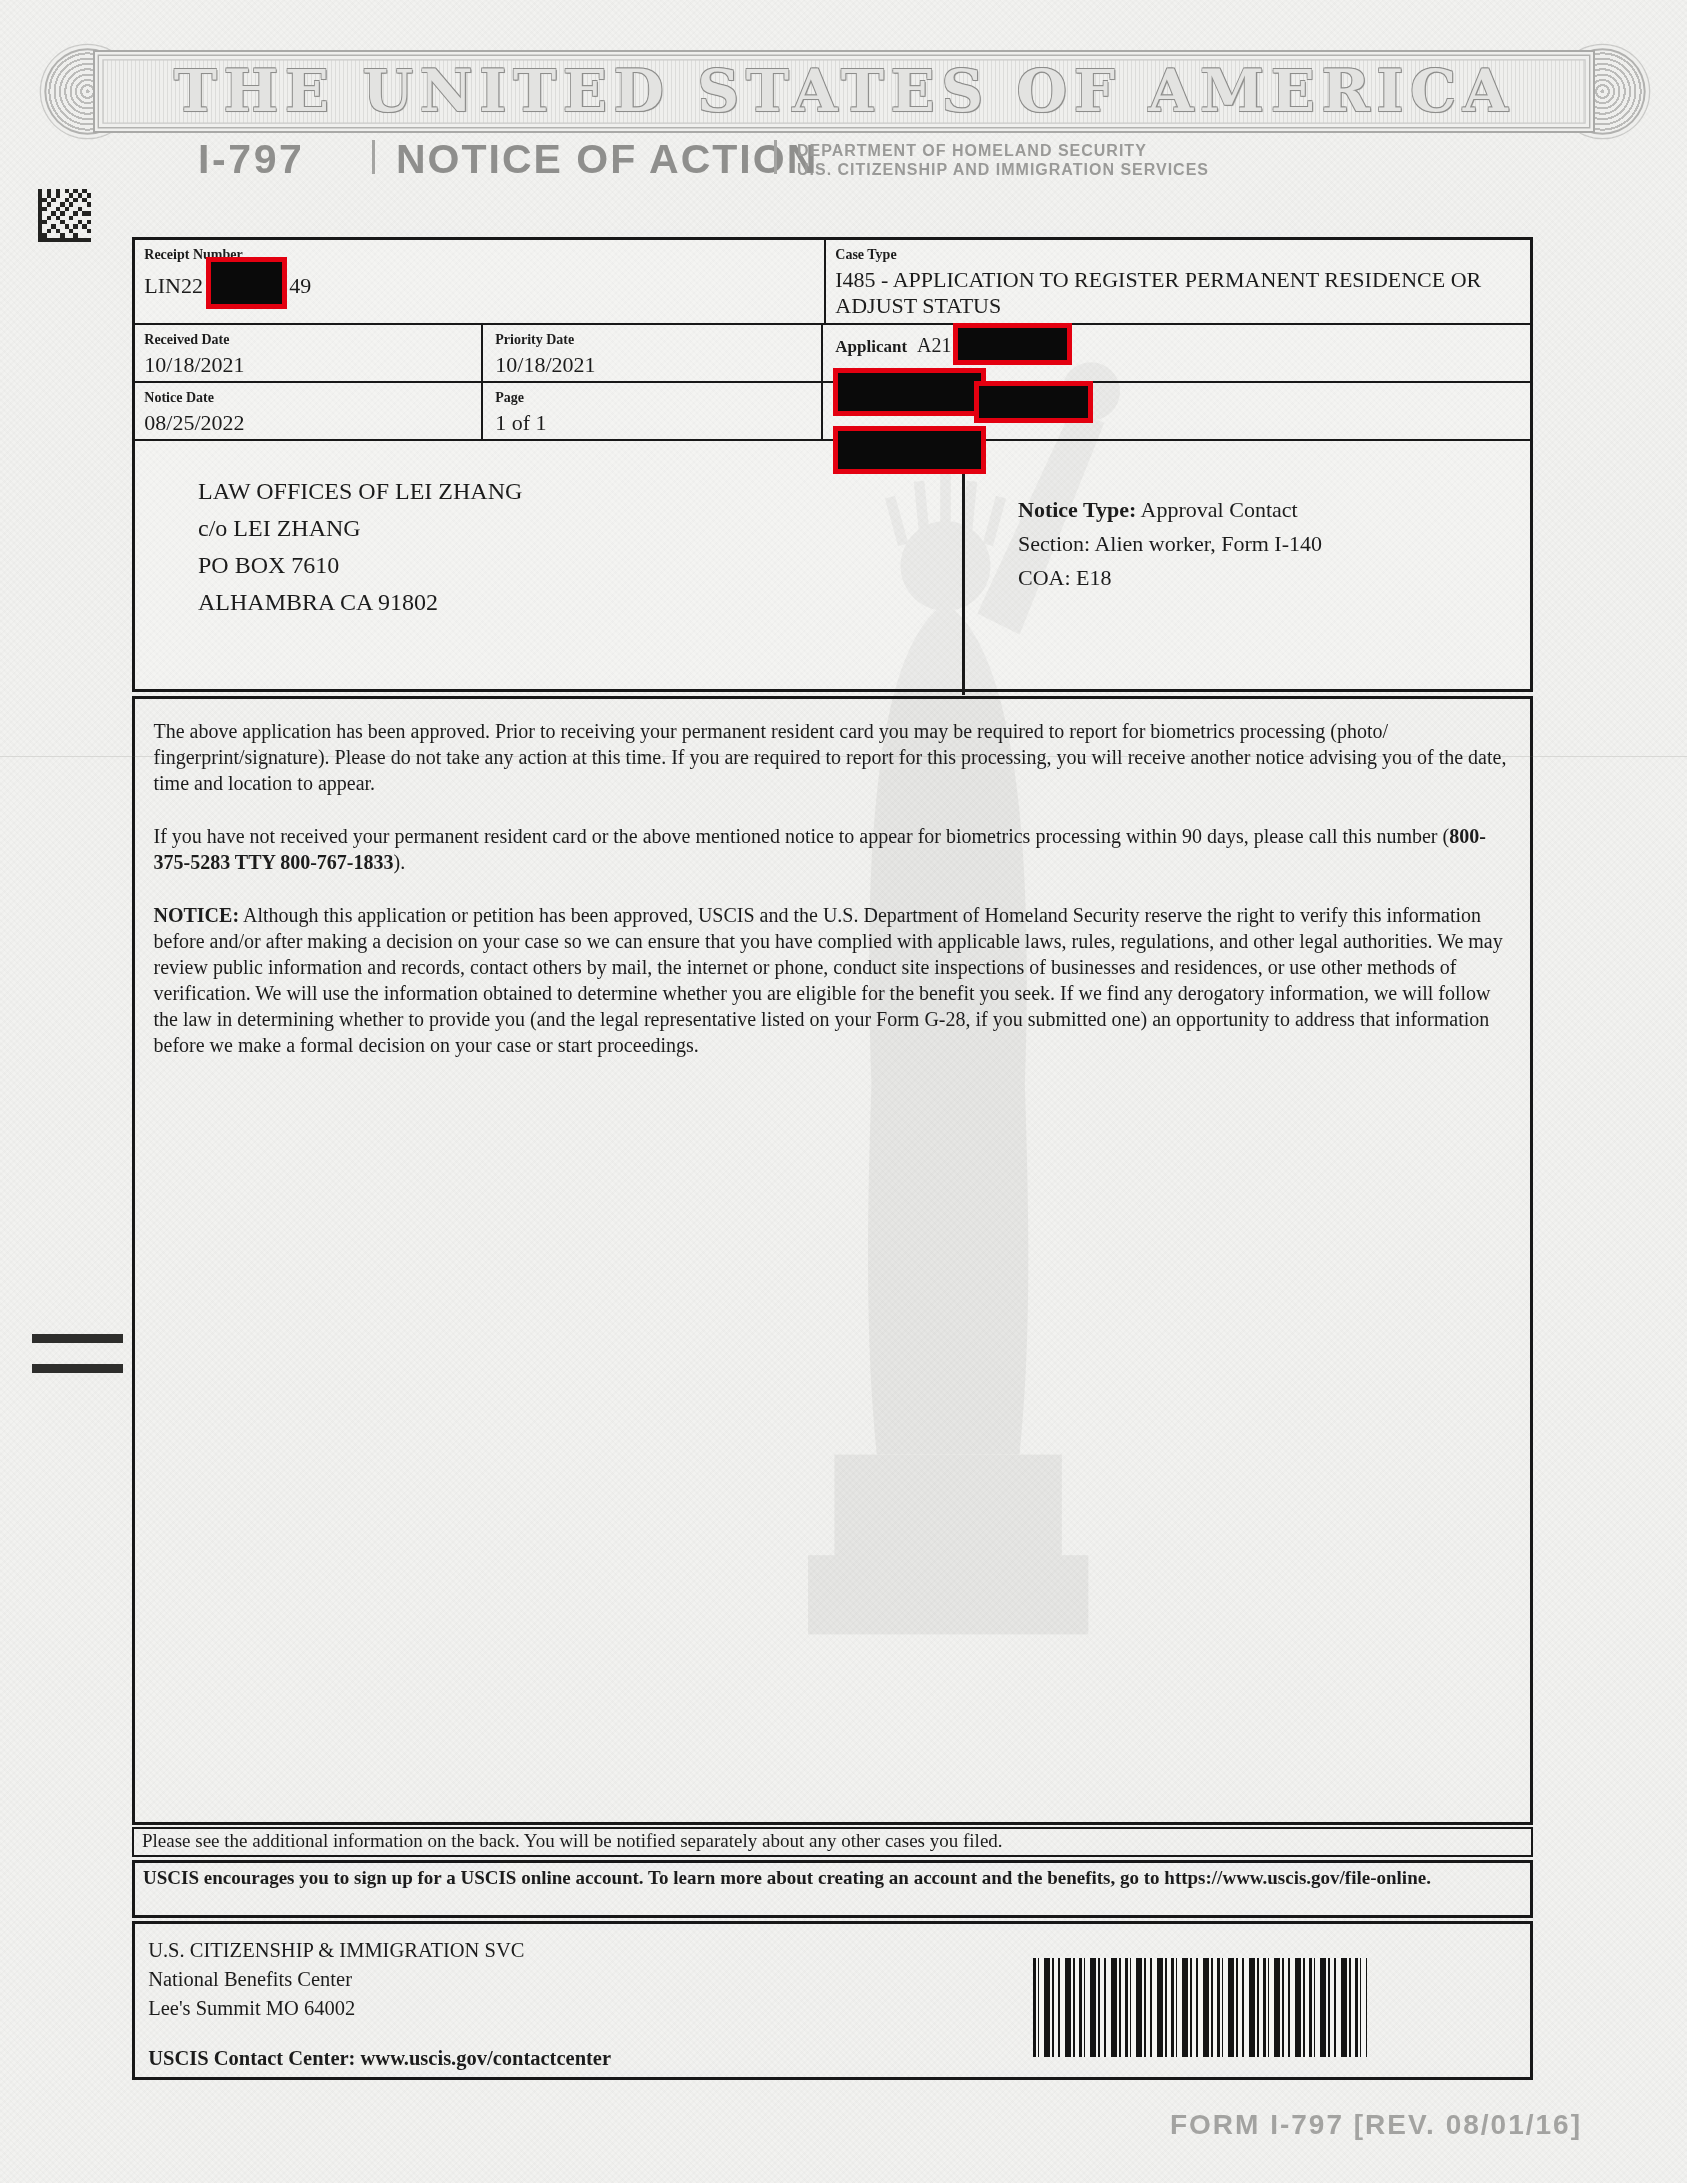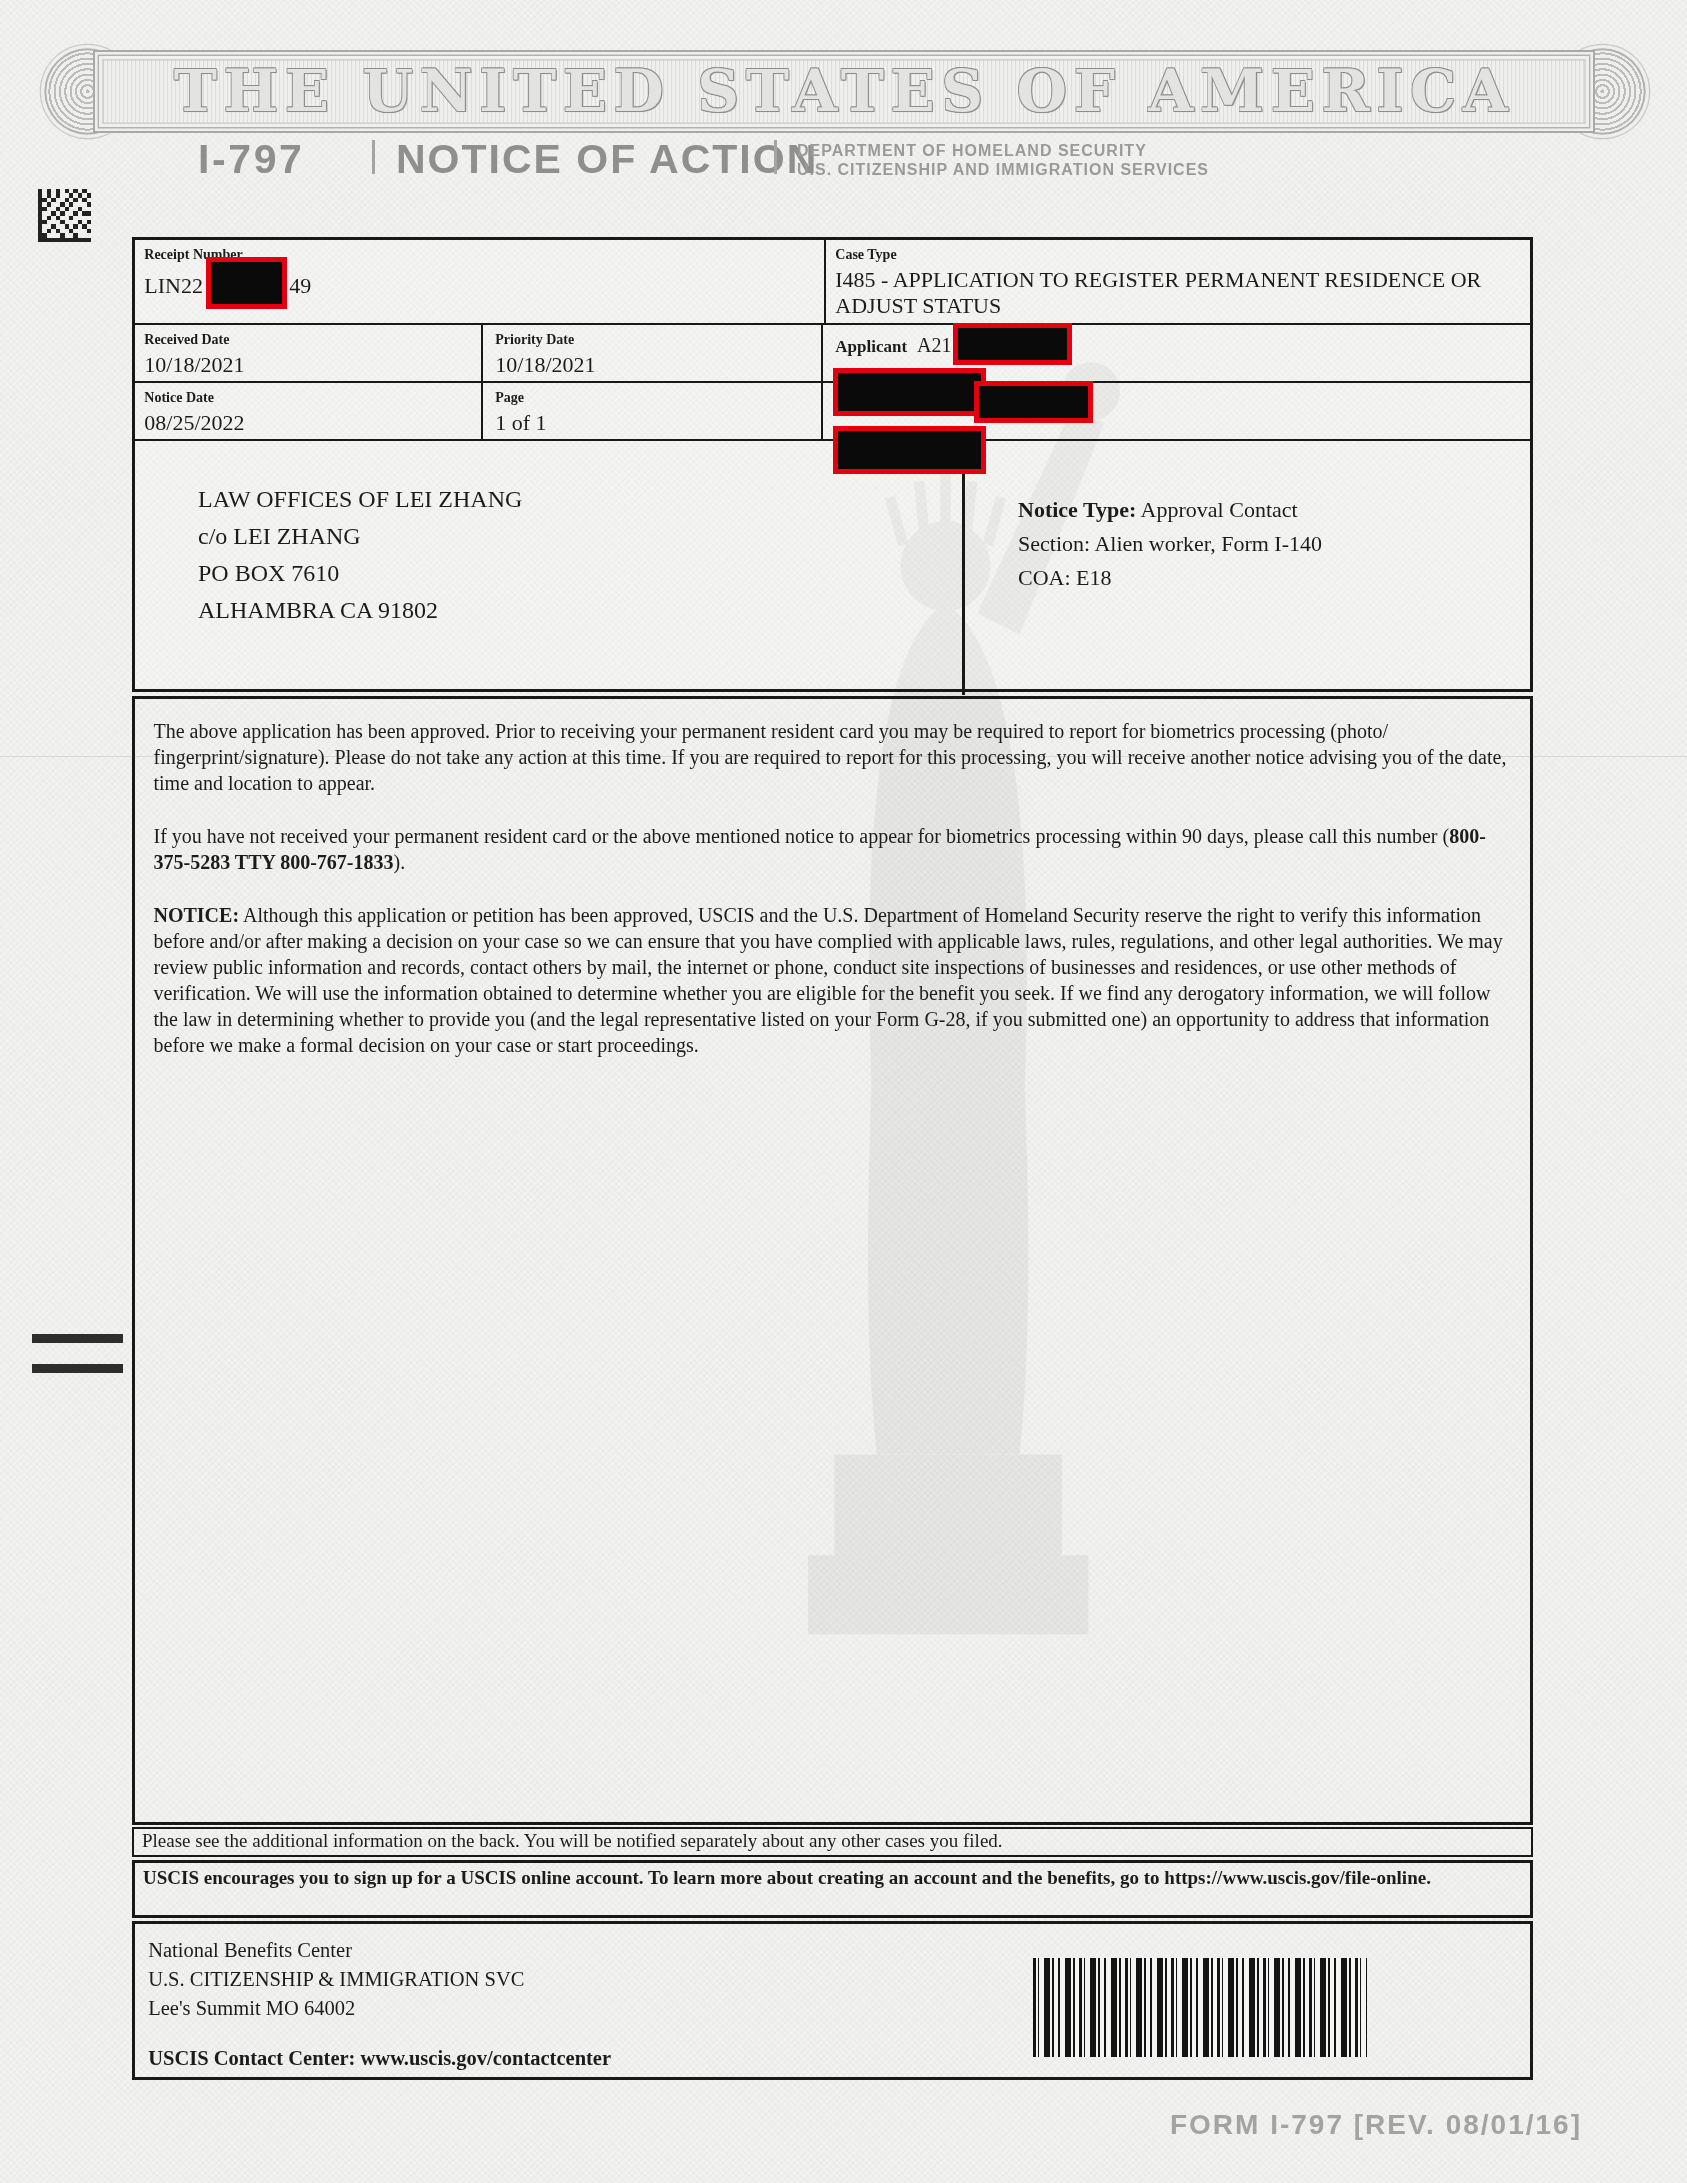--- a/index.html
+++ b/index.html
@@ -71,21 +71,21 @@
   .redact { background:#0a0a0a; border:5.3px solid #e30010; display:inline-block; vertical-align:middle; position:relative; z-index:6; }
   .redact-receipt { width:81px; height:52px; margin:-9.3px 2.6px 0 2.6px; }
   .redact-sm { width:119px; height:42px; margin:-6.6px 0 0 1.3px; }
   .redact-lg { display:block; width:153px; height:48px; margin:2.6px 0 0 -2.6px; }
 
   .aline { font-size:20px; }
   .aline .albl { font-weight:bold; font-size:17px; }
 
   
   .addr-div { position:absolute; left:827px; top:0; width:2.6px; height:100%; background:#181818; }
-  .recipient { position:absolute; left:63px; top:40px; font-size:24px; line-height:37px; }
+  .recipient { position:absolute; left:63px; top:32px; font-size:24px; line-height:37px; }
   .notice-info { position:absolute; left:883px; top:52px; font-size:22px; line-height:34px; }
   .bold { font-weight:bold; }
 
   
   .bodybox { position:absolute; left:132px; top:696px; width:1401px; height:1129px; border:3.3px solid #181818; padding:18.5px 20px 0 18.5px; }
   .bodybox p { margin:0; font-size:20px; line-height:26px; }
   .bodybox p + p { margin-top:27px; }
 
   
   .backrow { position:absolute; left:132px; top:1827px; width:1401px; height:30px; border:2.6px solid #181818; padding:1.3px 6.6px 0 8px; font-size:19px; }
@@ -268,22 +268,22 @@
   <div class="scan-mark mark2"></div>
 
   <div class="backrow">
     <span>Please see the additional information on the back. You will be notified separately about any other cases you filed.</span>
   </div>
   <div class="onlinerow">
     <span>USCIS encourages you to sign up for a USCIS online account. To learn more about creating an account and the benefits, go to https://</span><wbr><span>www.uscis.gov/file-online.</span>
   </div>
 
   <div class="officebox">
+    <div class="oline">U.S. CITIZENSHIP &amp; IMMIGRATION SVC</div>
     <div class="oline">National Benefits Center</div>
-    <div class="oline">U.S. CITIZENSHIP &amp; IMMIGRATION SVC</div>
     <div class="oline">Lee's Summit MO 64002</div>
     <div class="oline contactline">USCIS Contact Center: www.uscis.gov/contactcenter</div>
     <div class="barcode"></div>
   </div>
 
   <div class="page-footer">FORM I-797 [REV. 08/01/16]</div>
 
 </div>
 
 

